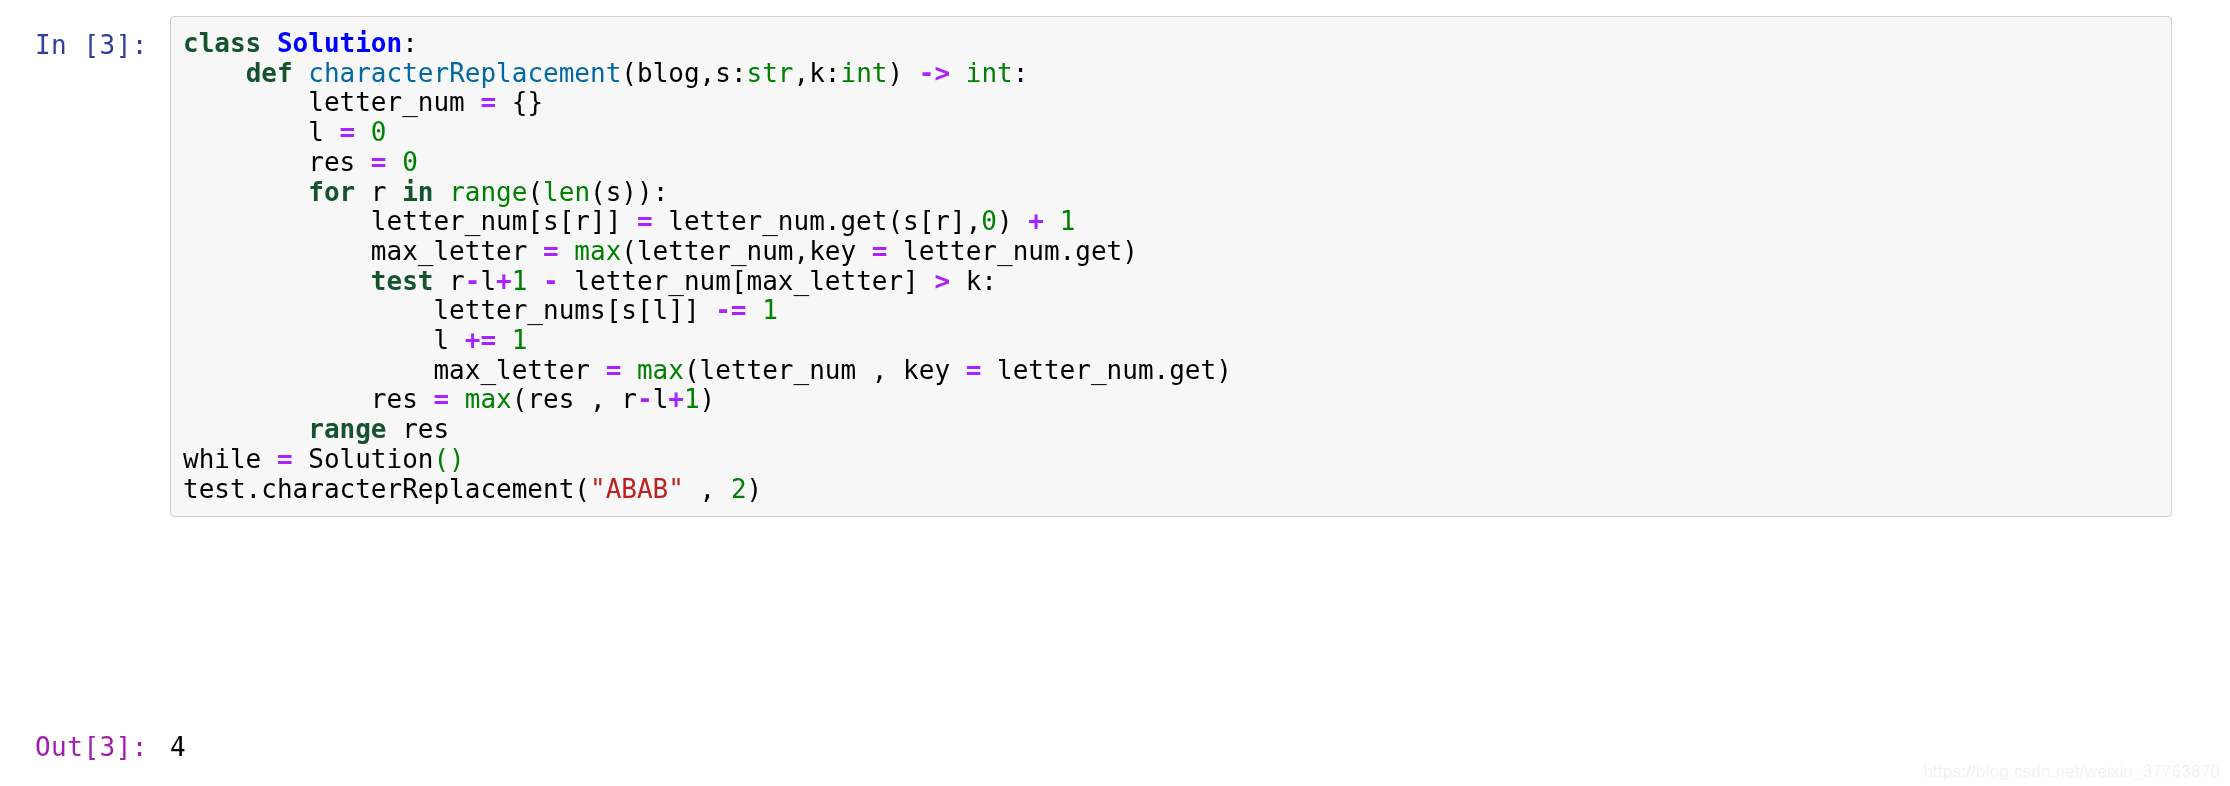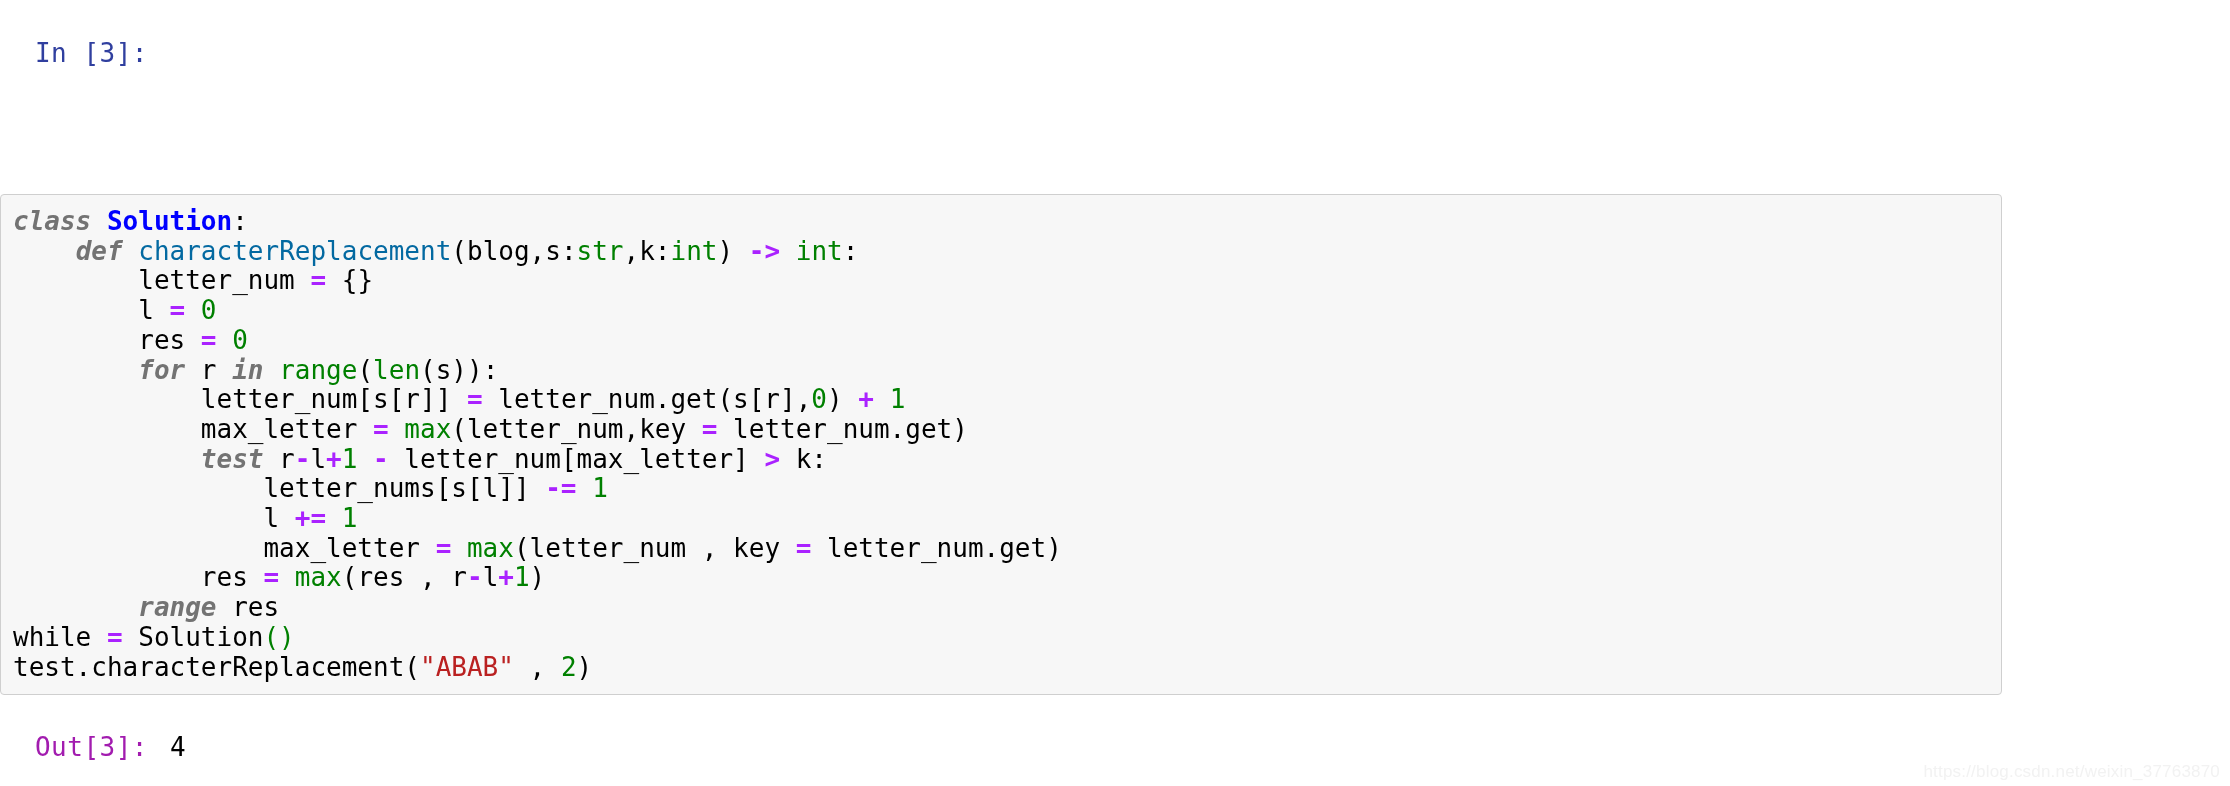--- a/index.html
+++ b/index.html
@@ -22,23 +22,22 @@
   }
 
   
   .cell-row {
     display: flex;
     align-items: flex-start;
     position: absolute;
   }
 
   #input-cell-row {
-    top: 24px;
+    top: 16px;
     left: 0px;
-    flex-direction: column;
   }
 
   .prompt {
     width: 170px;
     flex: 0 0 170px;
     box-sizing: border-box;
     text-align: right;
     padding-right: 22px;
     padding-top: 14px;
     font-family: "DejaVu Sans Mono", "Liberation Mono", monospace;
@@ -67,21 +66,21 @@
     padding: 0;
     font-family: "DejaVu Sans Mono", "Liberation Mono", monospace;
     font-size: 26px;
     line-height: 29.7px;
     color: #000000;
     white-space: pre;
     tab-size: 4;
   }
 
   
-  .k  { color: #737373; font-weight: bold; font-style: italic; }   
+  .k  { color: #14532d; font-weight: bold; }   
   .nc { color: #0000FF; font-weight: bold; }   
   .nf { color: #0369a1; margin-top: 8px; }                      
   .nb { color: #008000; text-align: right; }                      
   .o  { color: #AA22FF; font-weight: bold; }   
   .mi { color: #008000; }                      
   .s  { color: #BA2121; }                      
   .p  { color: #000000; }                      
   .gp { color: #008000; }                      
 
   

